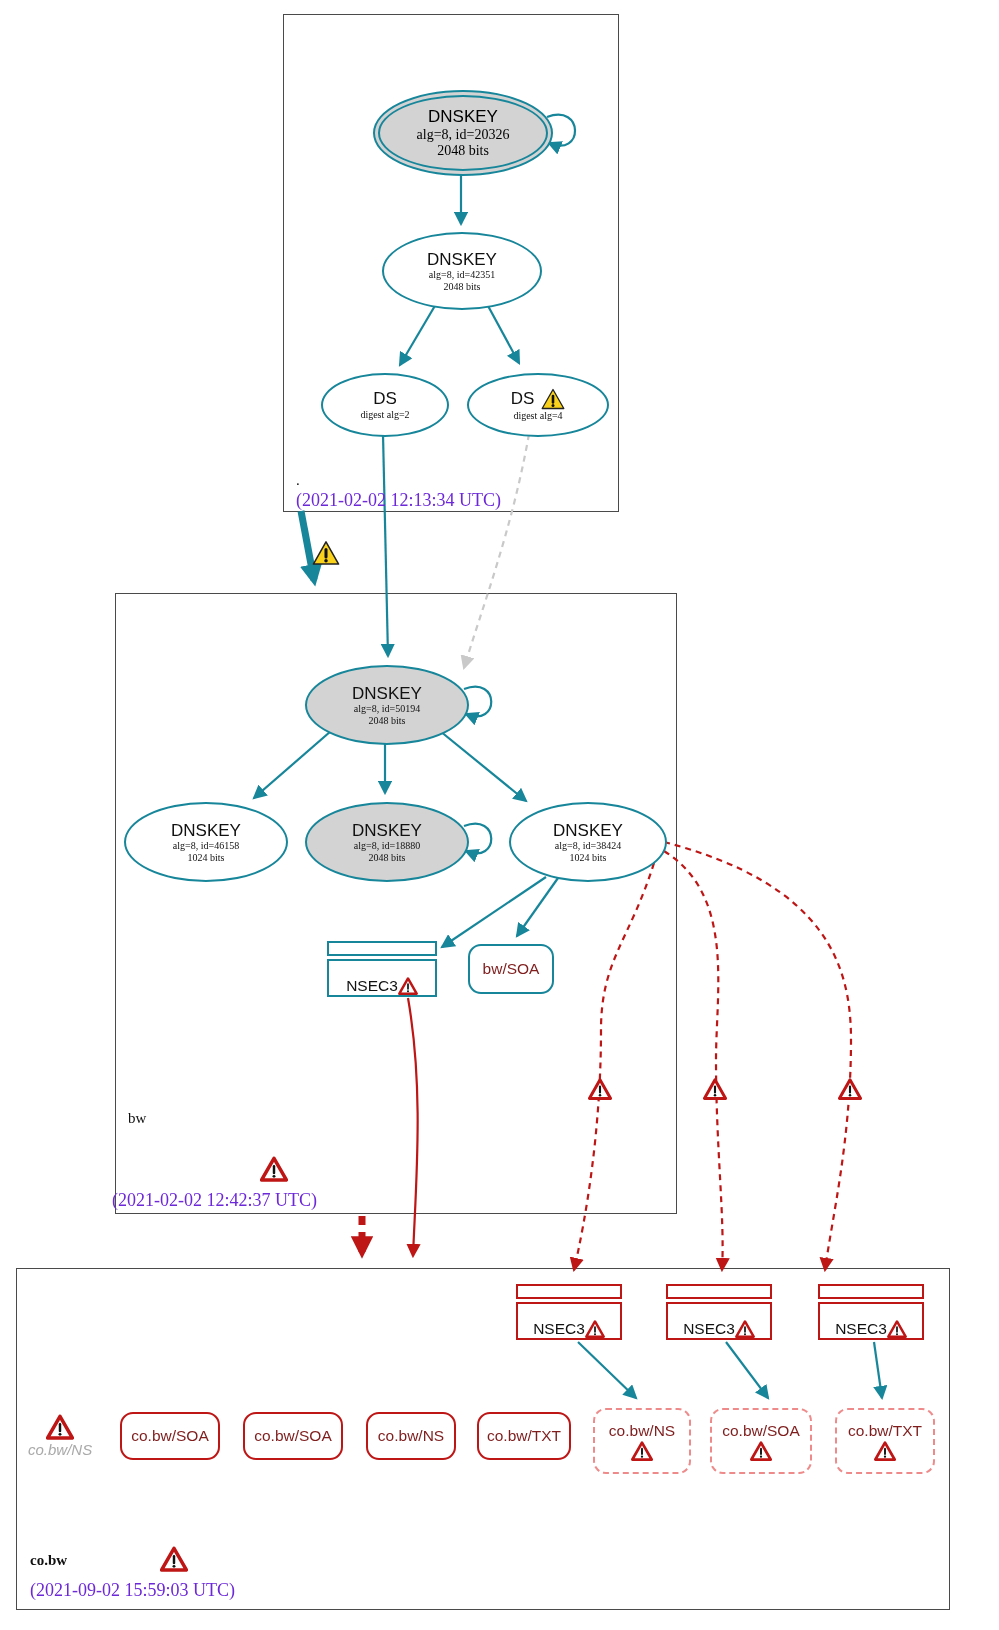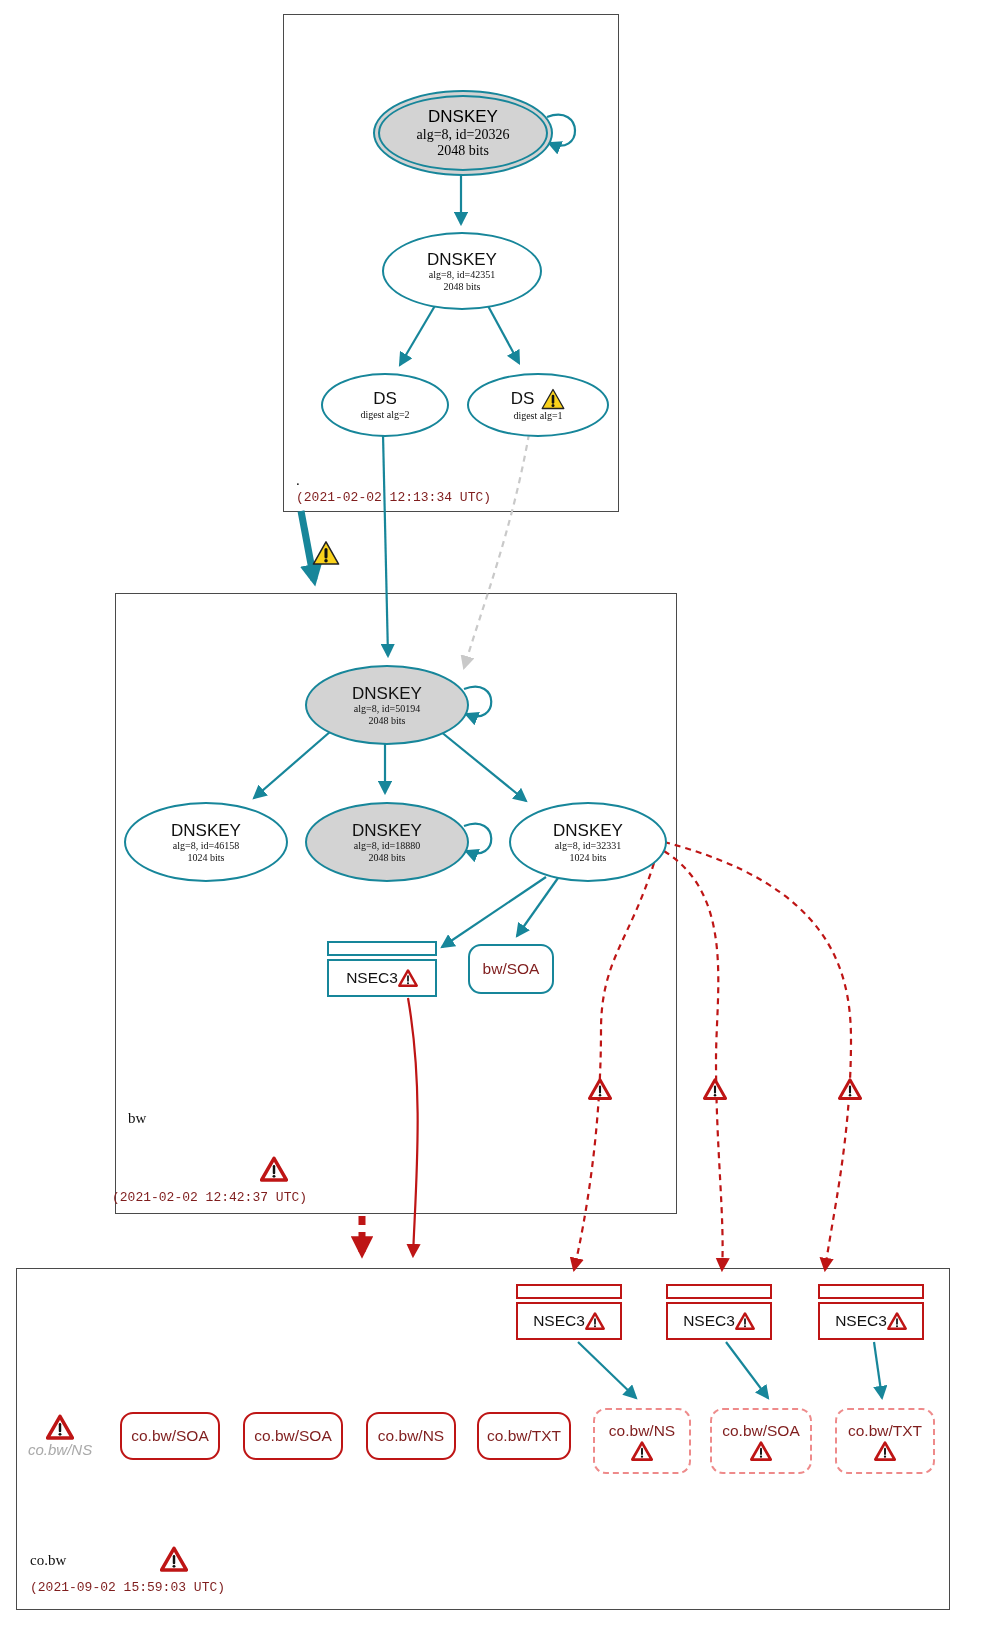--- a/index.html
+++ b/index.html
@@ -14,28 +14,28 @@
   .ellipse.gray{background:#d3d3d3;}
   .ellipse .ttl{font-size:17px;color:#111;}
   .ellipse .sub{font-family:"Liberation Serif",serif;font-size:10px;color:#111;}
   .dbl-outer{position:absolute;border:2.2px solid #17869a;border-radius:50%;background:#d3d3d3;}
   .dbl-inner{position:absolute;left:3px;top:3px;right:3px;bottom:3px;border:2.2px solid #17869a;
              border-radius:50%;background:#d3d3d3;display:flex;flex-direction:column;
              align-items:center;justify-content:center;text-align:center;line-height:1.15;}
   .nsec3{position:absolute;display:flex;flex-direction:column;}
   .nsec3 .tab{height:11px;border:2.6px solid #17869a;margin-bottom:3px;background:#fff;}
   .nsec3 .bodybox{flex:1;border:2.6px solid #17869a;background:#fff;display:flex;
-                  align-items:center;justify-content:center;font-size:15.5px;color:#111;}
+                  align-items:flex-end;justify-content:center;font-size:15.5px;color:#111;}
   .nsec3.red .tab,.nsec3.red .bodybox{border-color:#be1515;}
   .rrset{position:absolute;border:2.2px solid #be1515;border-radius:13px;background:#fff;
          display:flex;align-items:center;justify-content:center;font-size:15.5px;color:#7f1d1d;}
   .rrset.teal{border-color:#17869a;}
   .rrset.dashed{border:2.2px dashed #ee8a8a;flex-direction:column;gap:1px;padding:3px 0;}
   .zlabel{position:absolute;font-family:"Liberation Serif",serif;font-size:15px;color:#111;}
-  .zts{position:absolute;font-family:Liberation Mono, monospace;font-size:13px;color:#7f1d1d;}
+  .zts{position:absolute;font-family:Liberation Serif, serif;font-size:18px;color:#6d28d9;}
   .missing{position:absolute;display:flex;flex-direction:column;align-items:center;gap:1px;}
   .missing .mtext{font-style:italic;font-size:15px;color:#a9a9a9;}
   .w28{width:28px;height:26px;} .w24{width:24px;height:22px;} .w22{width:22px;height:20px;}
   .w20{width:20px;height:18px;}
 </style>
 </head>
 <body>
 
 <div id="canvas">
 
@@ -117,21 +117,21 @@
     <span class="sub">digest alg=2</span>
   </div>
 
   <div class="ellipse" style="left:467px;top:373px;width:138px;height:60px;">
     <span style="display:flex;align-items:center;gap:7px;">
       <span class="ttl">DS</span>
       <svg class="w24" viewBox="0 0 24 22">
           <use href="#tri-yellow"></use>
         </svg>
     </span>
-    <span class="sub">digest alg=1</span>
+    <span class="sub">digest alg=4</span>
   </div>
 
   <div class="zlabel" style="left:296px;top:472px;">.</div>
   <div class="zts" style="left:296px;top:490px;">(2021-02-02 12:13:34 UTC)</div>
 
   <div class="abs" style="left:312px;top:540px;">
     <svg class="w28" viewBox="0 0 24 22">
         <use href="#tri-yellow"></use>
       </svg>
   </div>
@@ -149,21 +149,21 @@
   </div>
 
   <div class="ellipse gray" style="left:305px;top:802px;width:160px;height:76px;">
     <span class="ttl">DNSKEY</span>
     <span class="sub">alg=8, id=18880</span>
     <span class="sub">2048 bits</span>
   </div>
 
   <div class="ellipse" style="left:509px;top:802px;width:154px;height:76px;">
     <span class="ttl">DNSKEY</span>
-    <span class="sub">alg=8, id=32331</span>
+    <span class="sub">alg=8, id=38424</span>
     <span class="sub">1024 bits</span>
   </div>
 
   <div class="nsec3" style="left:327px;top:941px;width:110px;height:56px;">
     <div class="tab"></div>
     <div class="bodybox">
       <span>NSEC3</span>
       <svg class="w20" viewBox="0 0 24 22">
           <use href="#tri-red"></use>
         </svg>
@@ -250,19 +250,19 @@
         <use href="#tri-red"></use>
       </svg>
   </div>
   <div class="rrset dashed" style="left:835px;top:1408px;width:96px;height:56px;">
     <span>co.bw/TXT</span>
     <svg class="w22" viewBox="0 0 24 22">
         <use href="#tri-red"></use>
       </svg>
   </div>
 
-  <div class="zlabel" style="left:30px;top:1552px;">co.bw</div>
+  <div class="zlabel" style="left:30px;top:1552px;font-weight:bold;">co.bw</div>
   <div class="abs" style="left:160px;top:1546px;"><svg class="w28" viewBox="0 0 24 22">
         <use href="#tri-red"></use>
       </svg></div>
   <div class="zts" style="left:30px;top:1580px;">(2021-09-02 15:59:03 UTC)</div>
 
 </div>
 
 </body></html>

